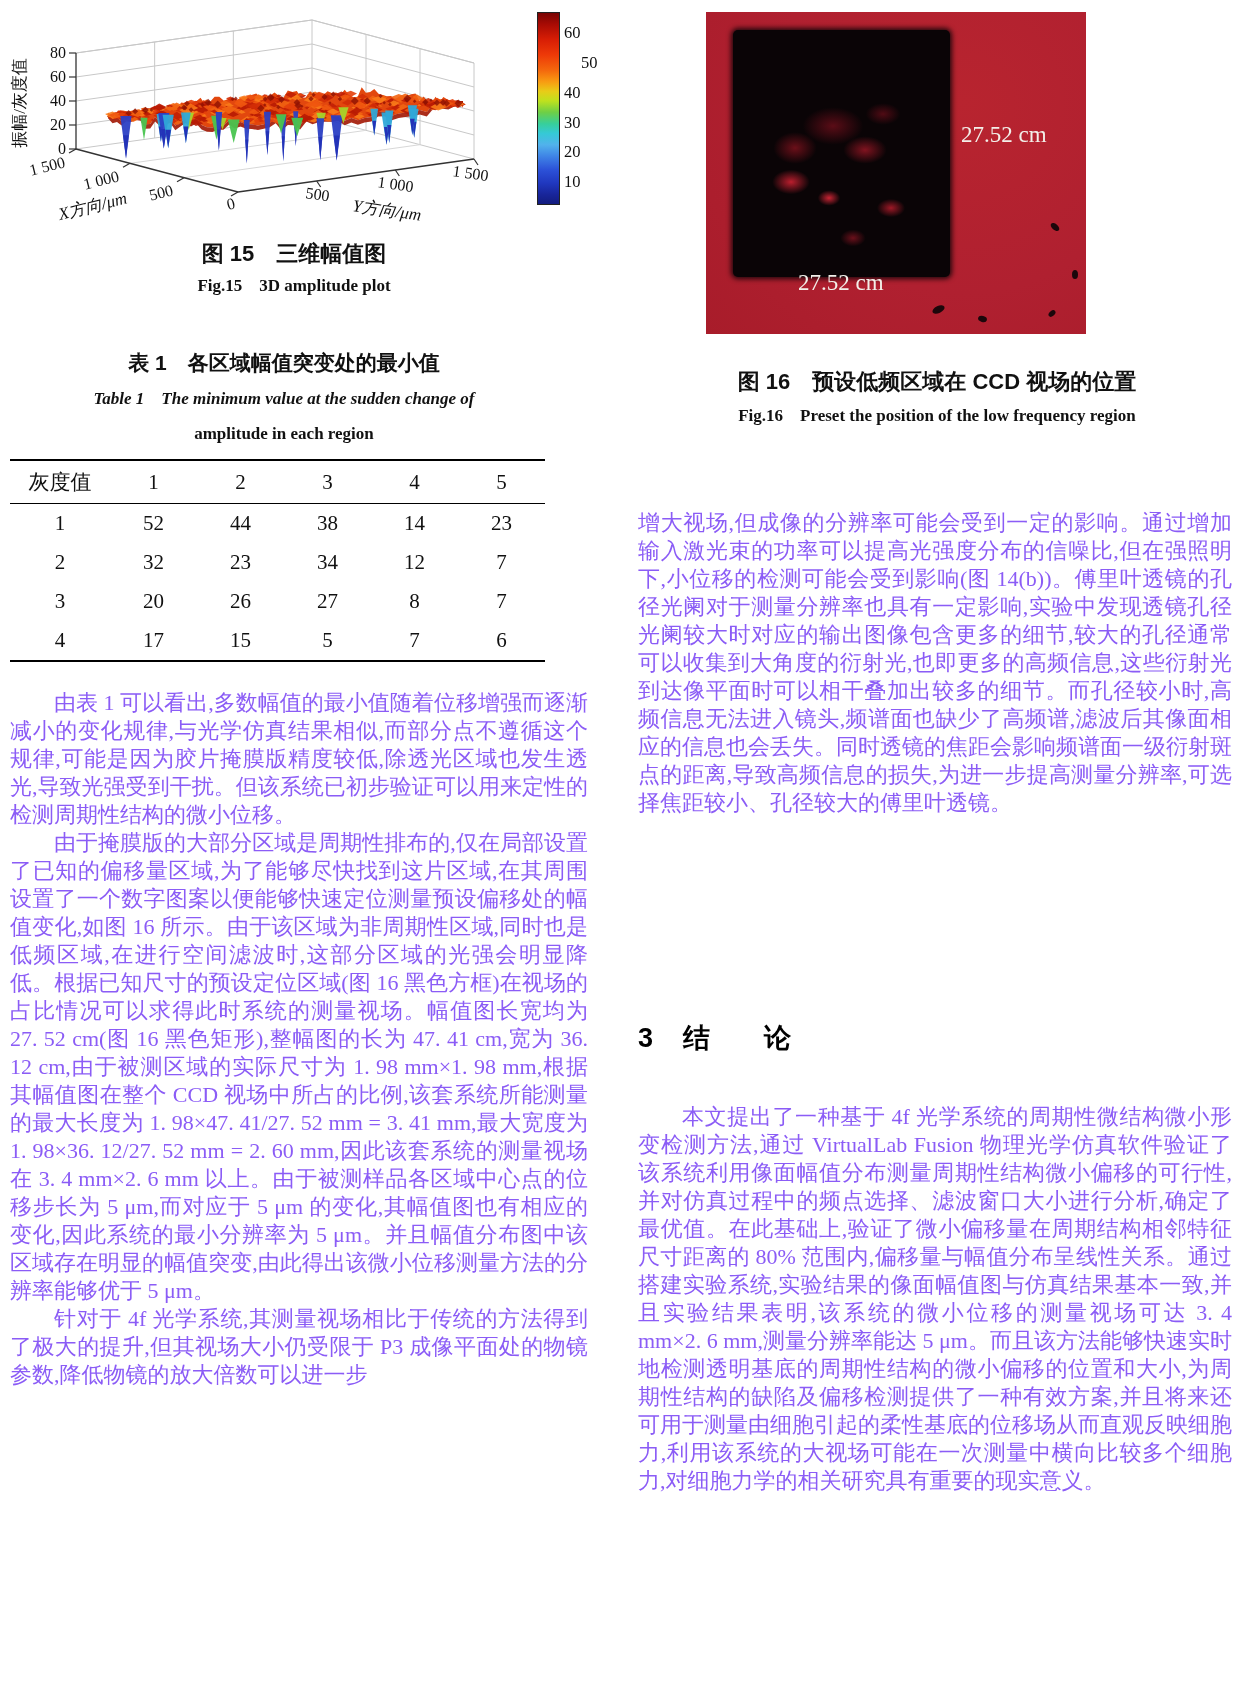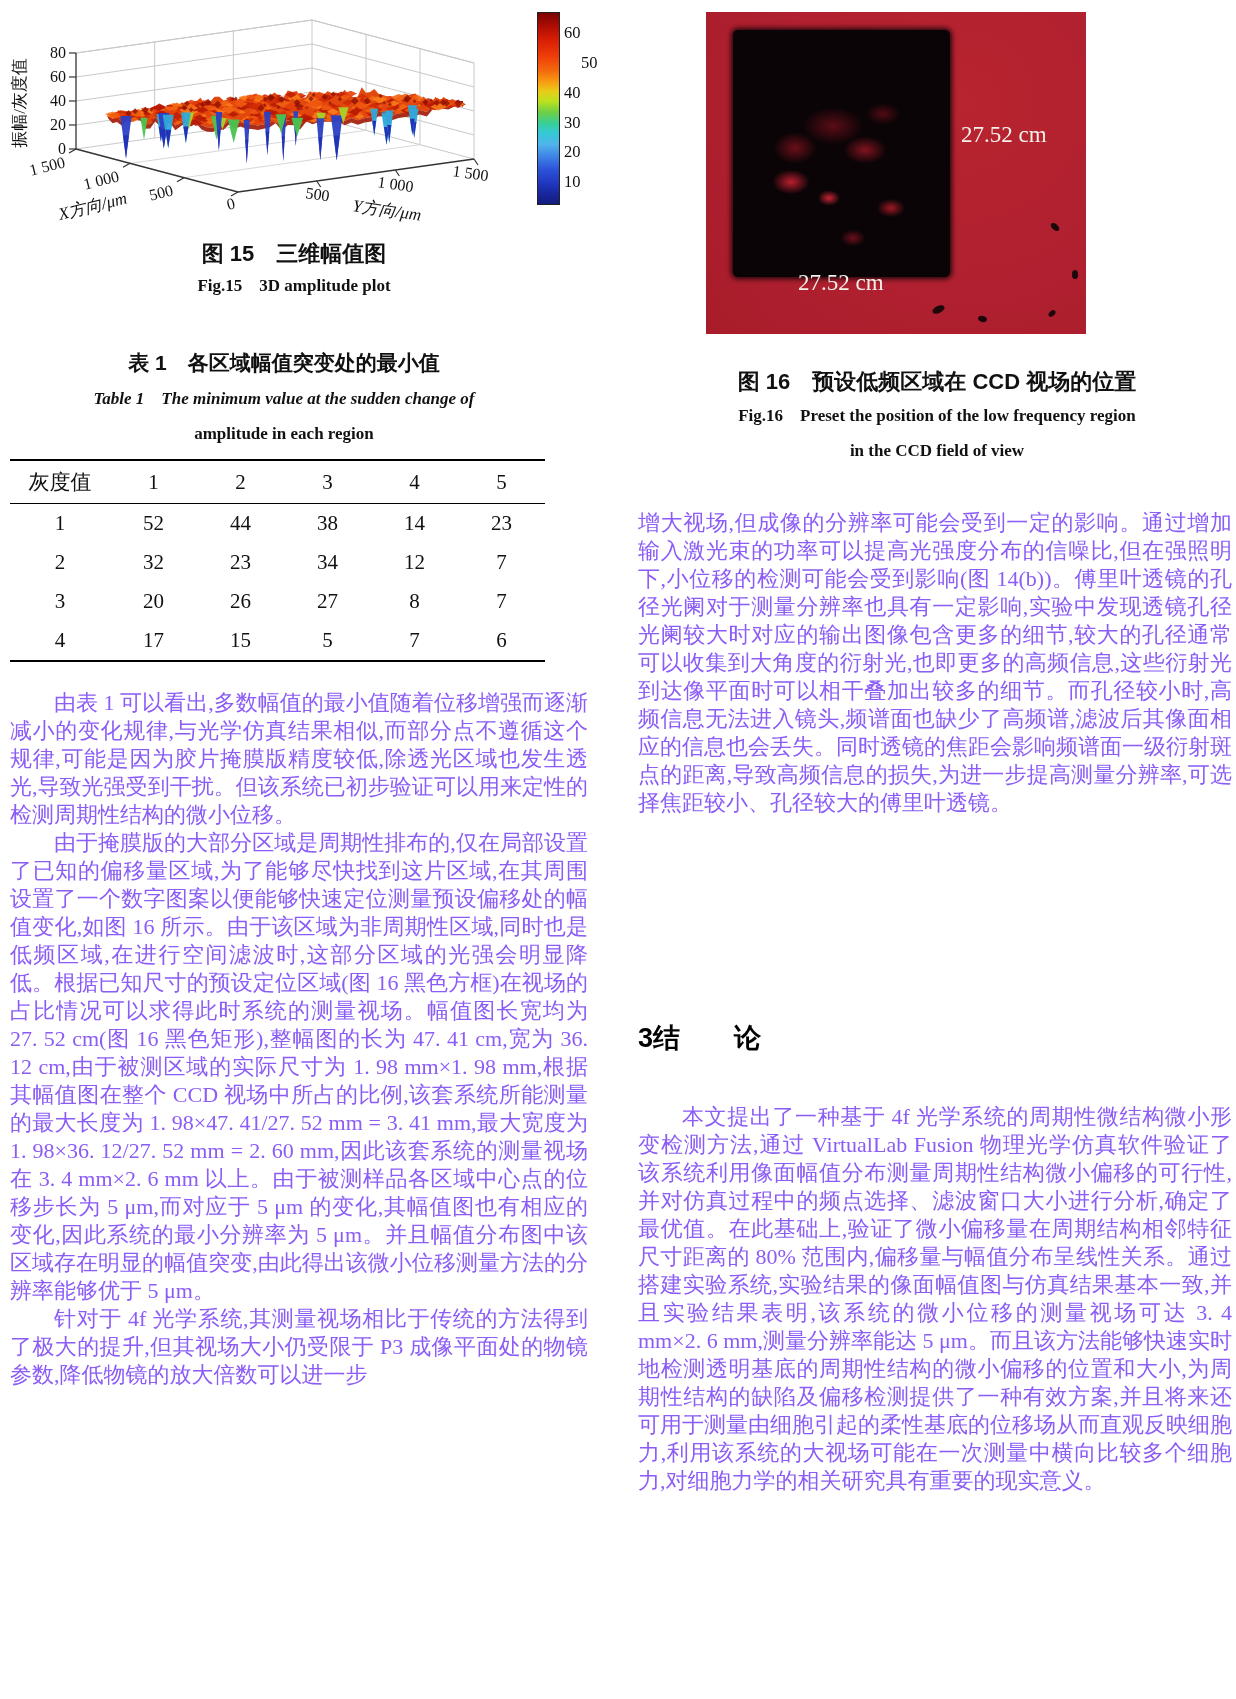--- a/index.html
+++ b/index.html
@@ -44,21 +44,21 @@
        radial-gradient(ellipse 20px 13px at 158px 178px, rgba(175,27,42,.9), rgba(175,27,42,0) 70%),
        radial-gradient(ellipse 42px 26px at 100px 96px, rgba(118,15,28,.75), rgba(118,15,28,0) 72%),
        radial-gradient(ellipse 30px 22px at 62px 118px, rgba(132,18,30,.8), rgba(132,18,30,0) 72%),
        radial-gradient(ellipse 24px 15px at 150px 84px, rgba(110,14,26,.7), rgba(110,14,26,0) 72%),
        radial-gradient(ellipse 18px 12px at 120px 208px, rgba(140,20,34,.75), rgba(140,20,34,0) 70%),
        #0a0406;}
   .fig16 .dimlabel{position:absolute;color:#f3efe9;font-size:23px;font-family:"Liberation Serif","DejaVu Serif",serif;}
   .speck{position:absolute;background:#1c070b;border-radius:50%;}
   
   .section-heading{font-family:"Liberation Sans","DejaVu Sans",sans-serif;font-weight:700;font-size:27px;color:#000;}
-  .section-heading .st{text-align:right;}
+  .section-heading .st{margin-left:30px;text-align:right;}
 </style>
 </head>
 <body>
 
 <div class="page">
 
   <svg class="abs" style="left:8px;top:4px;" width="575" height="222" viewBox="0 0 575 222">
     <g id="g-grid">
         <line x1="68" y1="145" x2="304" y2="112" stroke="#c8c8c8" stroke-width="1"></line>
         <line x1="304" y1="112" x2="466" y2="155" stroke="#c8c8c8" stroke-width="1"></line>
@@ -623,21 +623,20 @@
     <div class="dimlabel" style="left:92px;top:258px;">27.52 cm</div>
     <div class="speck" style="left:344px;top:212px;width:10px;height:6px;transform:rotate(40deg);"></div>
     <div class="speck" style="left:226px;top:294px;width:13px;height:7px;transform:rotate(-25deg);"></div>
     <div class="speck" style="left:272px;top:304px;width:9px;height:6px;transform:rotate(15deg);"></div>
     <div class="speck" style="left:342px;top:299px;width:8px;height:5px;transform:rotate(-40deg);"></div>
     <div class="speck" style="left:366px;top:258px;width:6px;height:9px;"></div>
   </div>
 
   <div class="abs cap-zh" style="left:640px;top:367px;width:594px;">图 16　预设低频区域在 CCD 视场的位置</div>
   <div class="abs cap-en normal" style="left:640px;top:404px;width:594px;">Fig.16　Preset the position of the low frequency region</div>
-  <div class="abs cap-en normal" style="left:640px;top:441px;width:594px;">in the CCD field of view</div>
 
   <div class="abs bodytext" style="left:638px;top:509px;width:594px;">
     <p class="noindent">增大视场,但成像的分辨率可能会受到一定的影响。通过增加输入激光束的功率可以提高光强度分布的信噪比,但在强照明下,小位移的检测可能会受到影响(图 14(b))。傅里叶透镜的孔径光阑对于测量分辨率也具有一定影响,实验中发现透镜孔径光阑较大时对应的输出图像包含更多的细节,较大的孔径通常可以收集到大角度的衍射光,也即更多的高频信息,这些衍射光到达像平面时可以相干叠加出较多的细节。而孔径较小时,高频信息无法进入镜头,频谱面也缺少了高频谱,滤波后其像面相应的信息也会丢失。同时透镜的焦距会影响频谱面一级衍射斑点的距离,导致高频信息的损失,为进一步提高测量分辨率,可选择焦距较小、孔径较大的傅里叶透镜。</p>
   </div>
 
   <div class="abs section-heading" style="left:638px;top:1020px;width:594px;">
     <span>3</span><span class="st">结　　论</span>
   </div>
 
   <div class="abs bodytext" style="left:638px;top:1103px;width:594px;">

